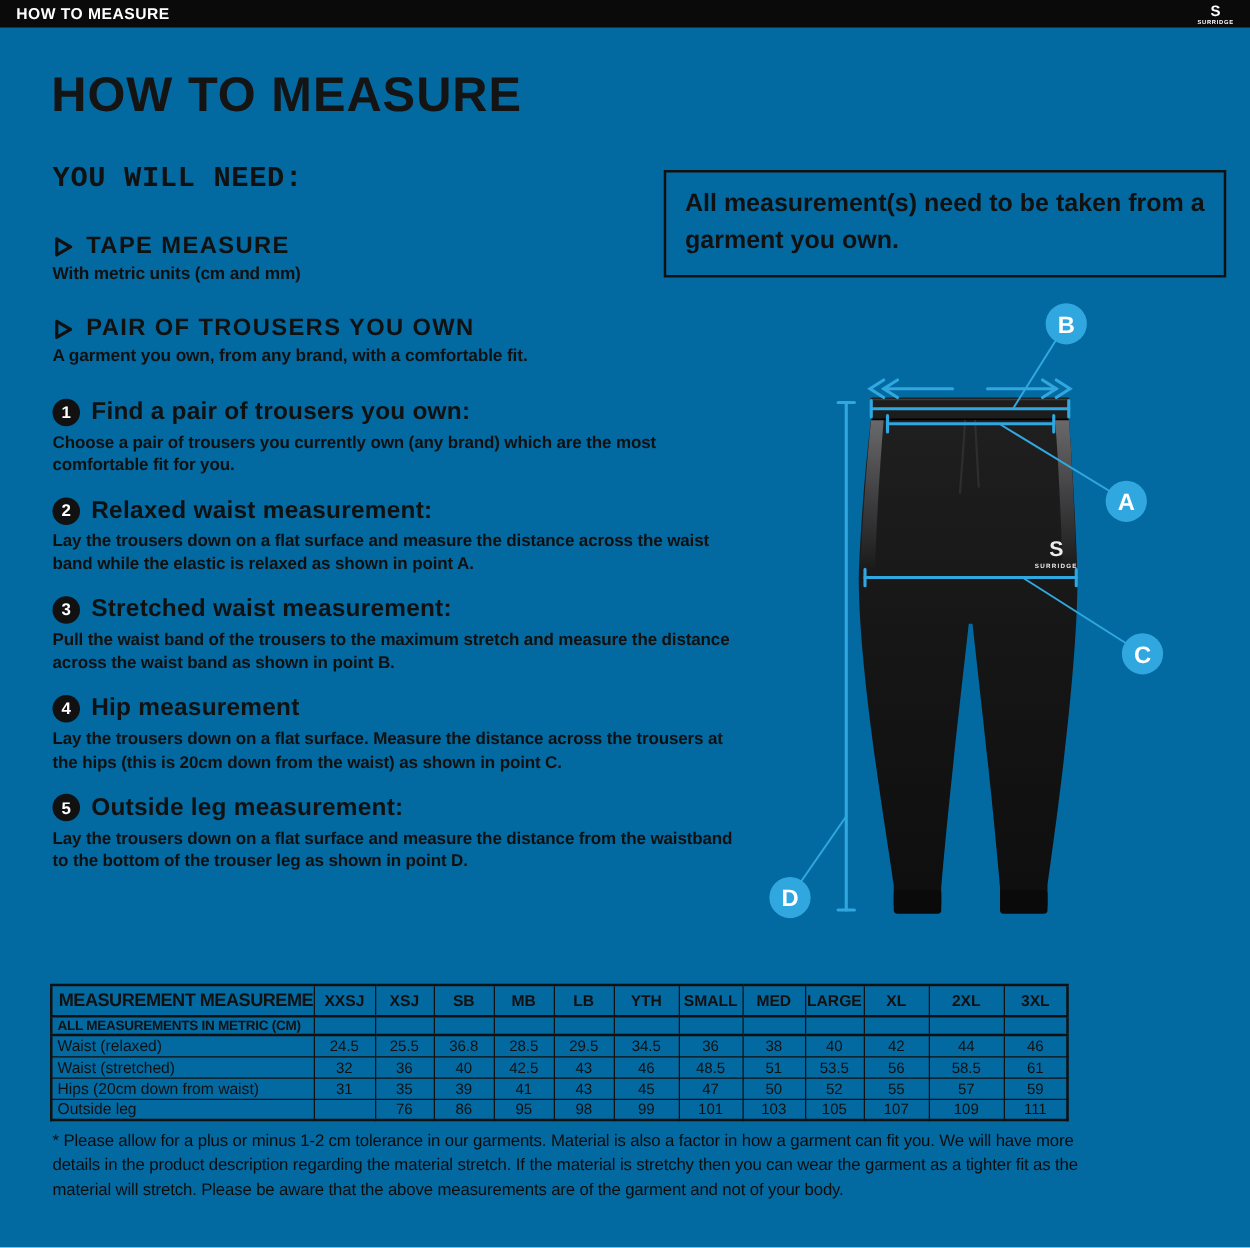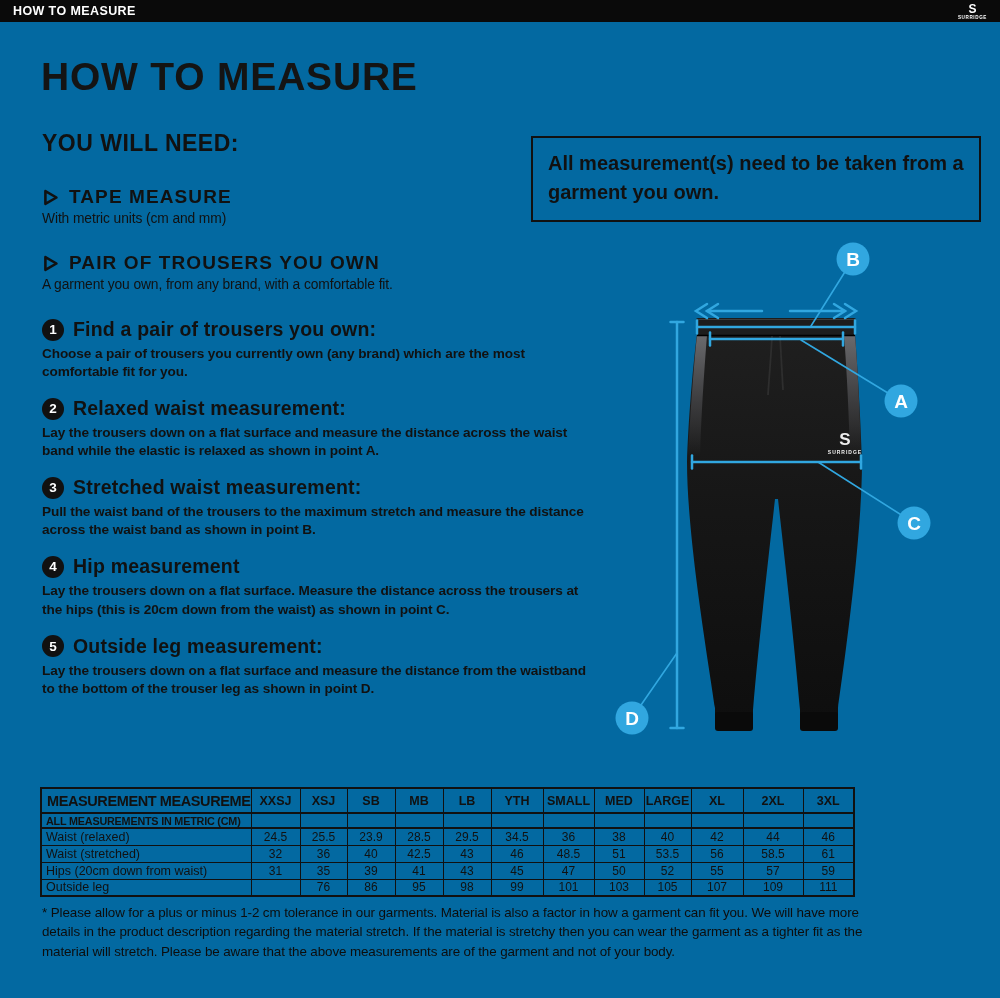--- a/index.html
+++ b/index.html
@@ -9,29 +9,29 @@
 
   
   .topbar { position:absolute; left:0; top:0; width:1000px; height:22px; background:#0a0a0a;
             display:flex; align-items:center; justify-content:space-between; padding:0 13px; }
   .topbar-title { color:#fff; font-size:12.5px; font-weight:700; letter-spacing:.4px; }
   .topbar-brand { color:#fff; text-align:center; line-height:1; padding-top:1px; }
   .topbar-brand .brand-s { font-size:12px; font-weight:800; display:block; }
   .topbar-brand .brand-word { font-size:4.6px; letter-spacing:.6px; display:block; margin-top:1px; font-weight:700; }
 
   .page-title { position:absolute; left:41px; top:55px; font-size:39px; font-weight:800; letter-spacing:.8px; color:#141414; }
-  .ywn-heading { position:absolute; left:42px; top:130px; font-size:23px; font-weight:800; letter-spacing:.5px; }
+  .ywn-heading { position:absolute; left:42px; top:130px; font-size:23px; font-weight:800; letter-spacing:.5px;font-family:Liberation Mono, monospace; }
 
   .need-item { position:absolute; left:42px; width:470px; }
   .need-item.item-0 { top:186px; }
   .need-item.item-1 { top:252px; }
   .need-head { display:flex; align-items:center; gap:10px;text-align:right; }
   .need-icon { width:17px; height:19px; flex:0 0 auto; }
   .need-label { font-size:19px; font-weight:800; letter-spacing:1.1px; }
-  .need-desc { margin-top:3px; font-size:13.8px; font-weight:400; letter-spacing:-.1px; }
+  .need-desc { margin-top:3px; font-size:13.8px; font-weight:700; letter-spacing:-.1px; }
 
   .note-box { position:absolute; left:531px; top:136px; width:450px; border:2.5px solid #111;
               padding:11px 15px 13px 15px; font-size:20px; font-weight:700; line-height:1.45; }
 
   .steps { position:absolute; left:42px; top:318px; width:565px; }
   .step { margin-bottom:16px; }
   .step-head { display:flex; align-items:center; gap:9px; margin-bottom:4px; }
   .step-num { width:22px; height:22px; background:#111; color:#fff; border-radius:50%;
               font-size:13.5px; font-weight:700; display:flex; align-items:center; justify-content:center; flex:0 0 auto; }
   .step-title { font-size:19.5px; font-weight:800; letter-spacing:.2px; }
@@ -287,21 +287,21 @@
           <td></td>
           <td></td>
           <td></td>
           <td></td>
           <td></td>
         </tr>
         <tr>
           <td class="desc">Waist (relaxed)</td>
           <td>24.5</td>
           <td>25.5</td>
-          <td>23.9</td>
+          <td>36.8</td>
           <td>28.5</td>
           <td>29.5</td>
           <td>34.5</td>
           <td>36</td>
           <td>38</td>
           <td>40</td>
           <td>42</td>
           <td>44</td>
           <td>46</td>
         </tr>

